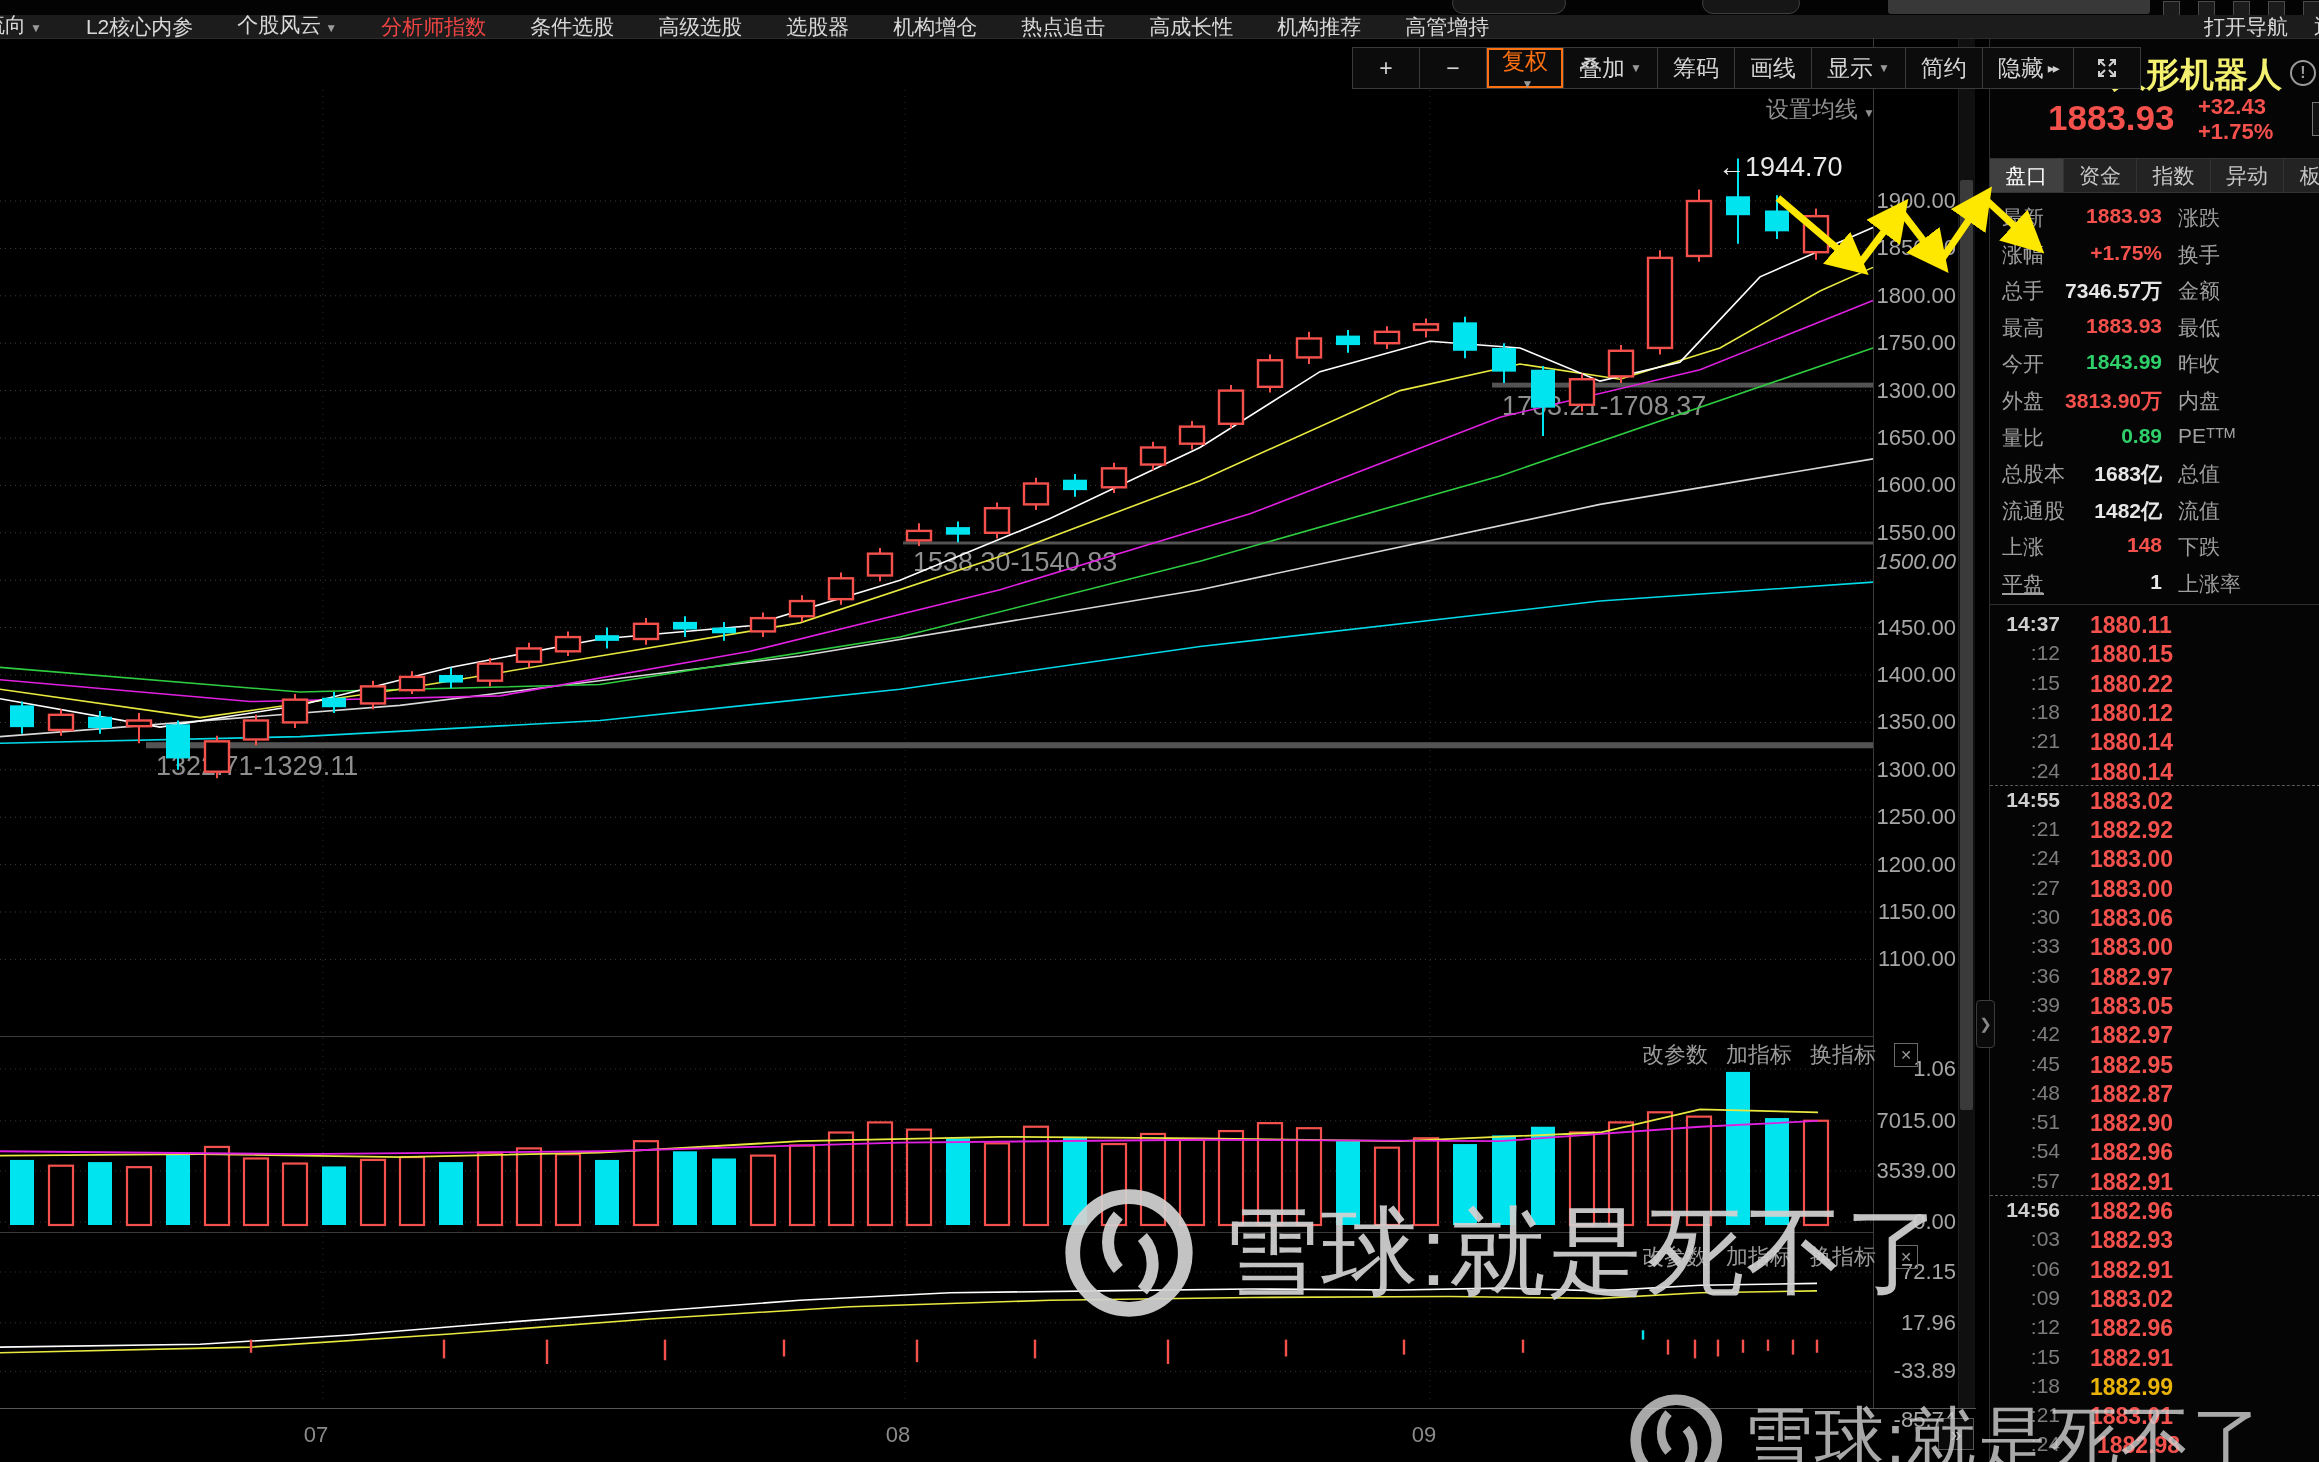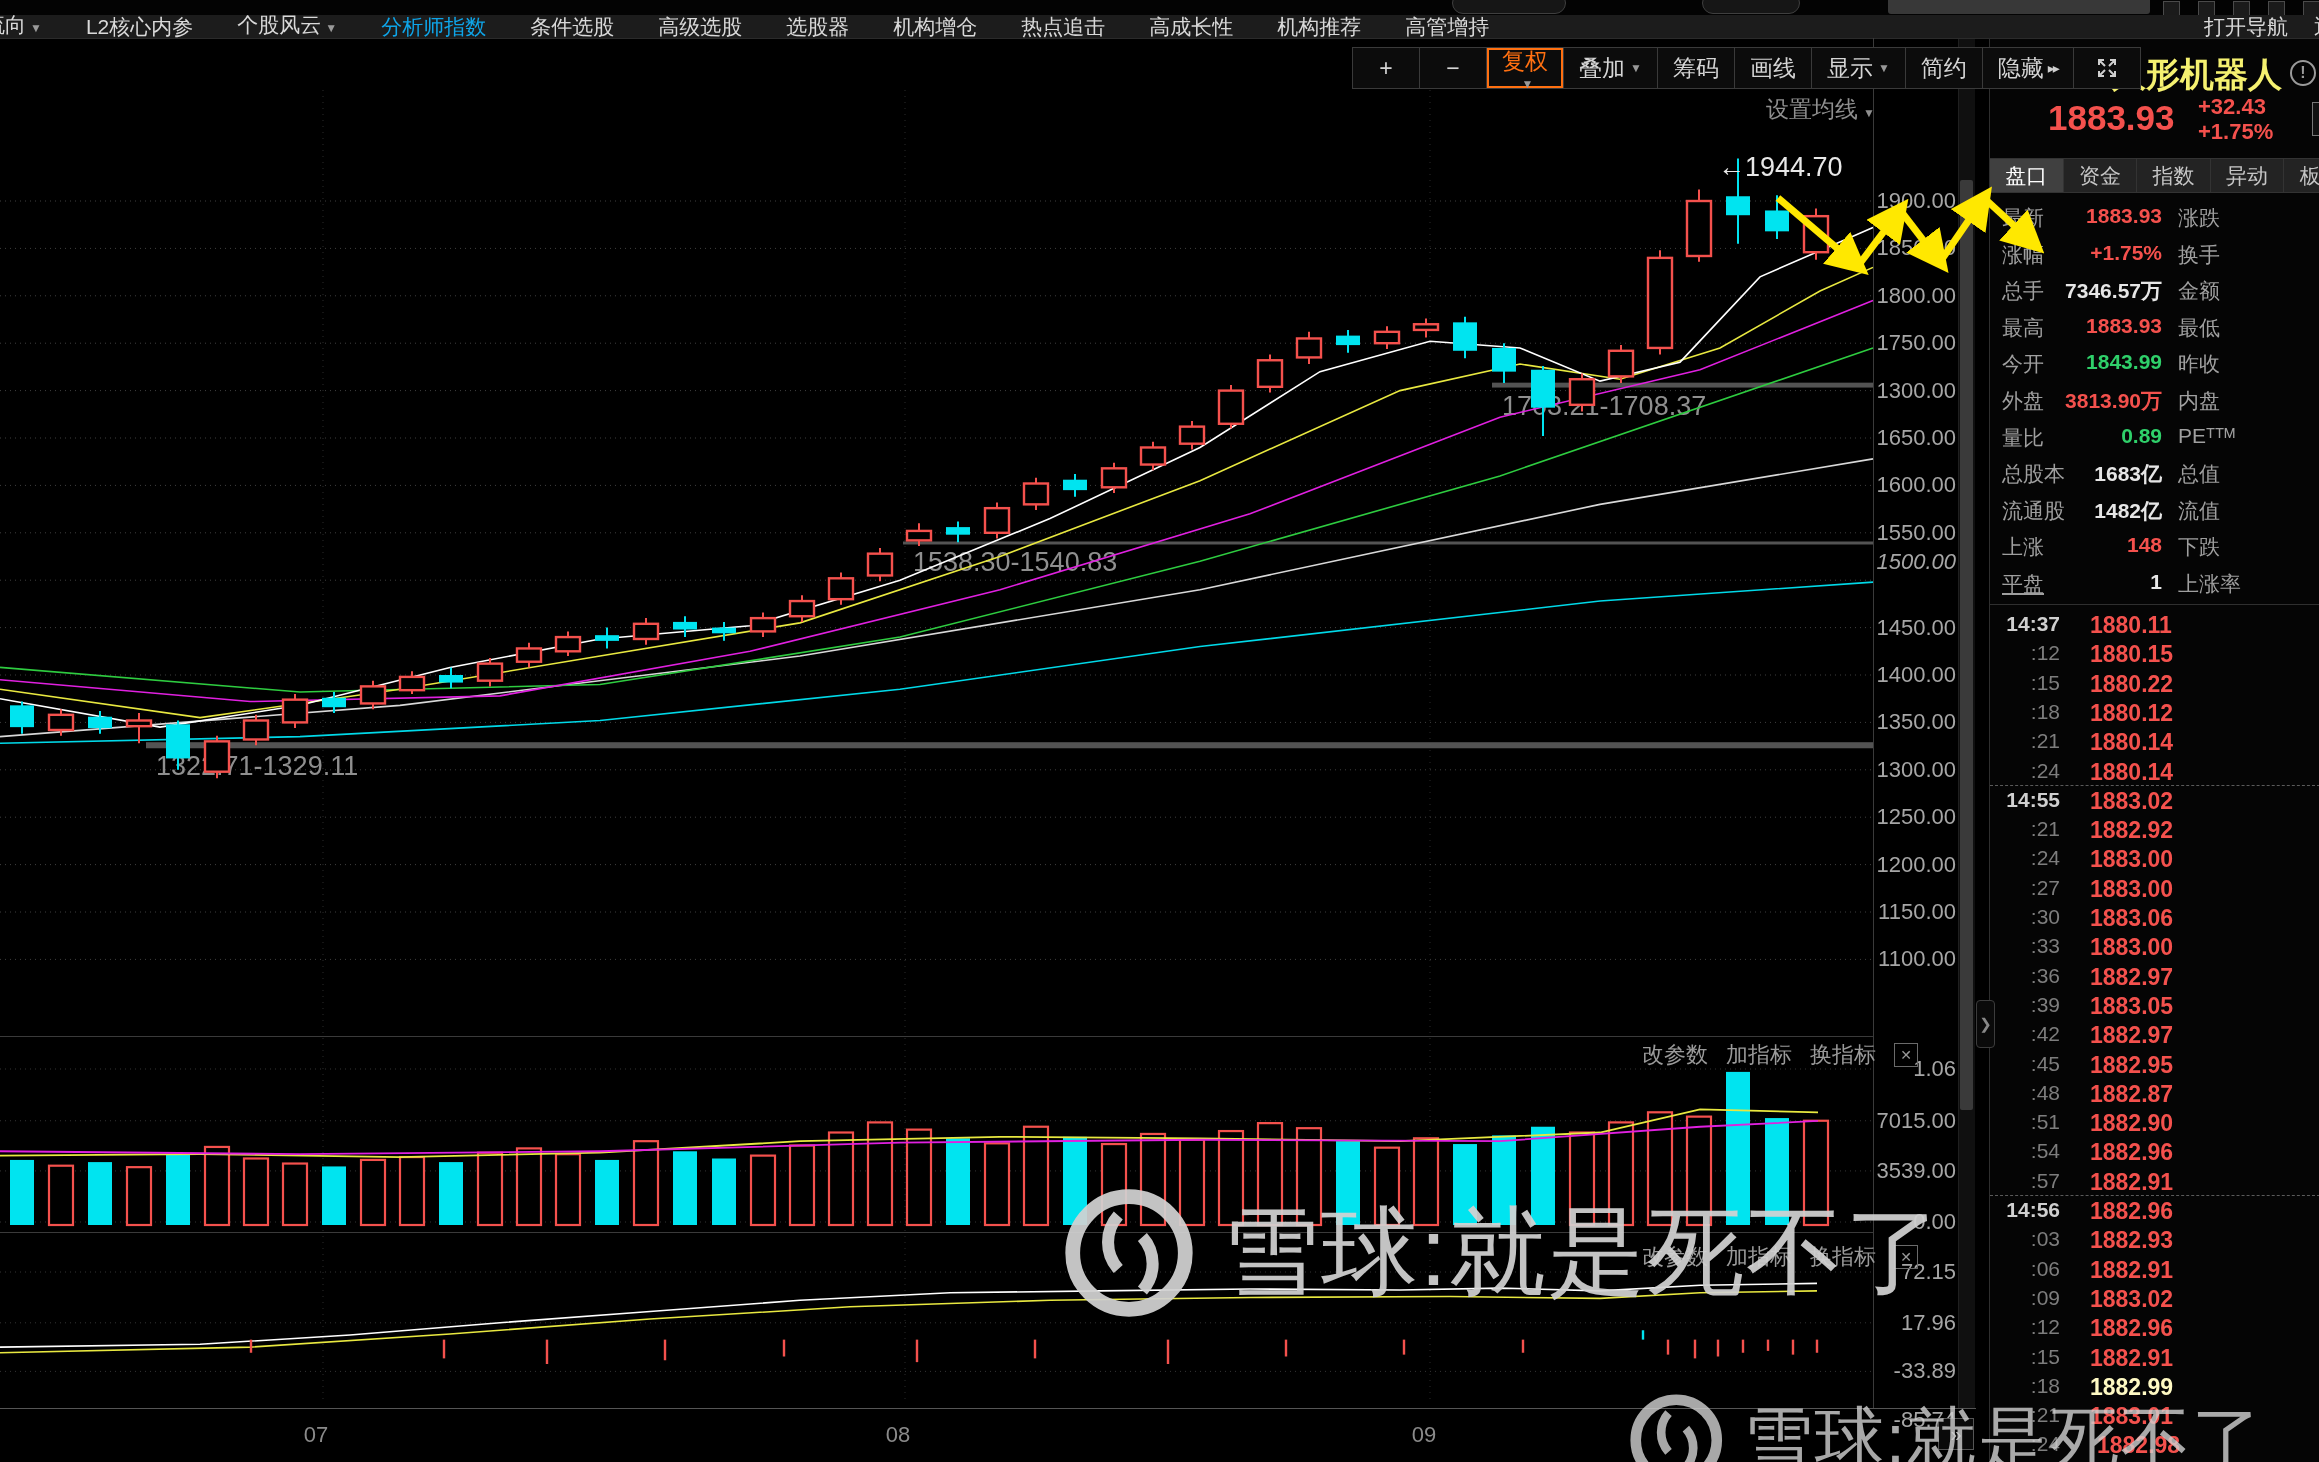--- a/index.html
+++ b/index.html
@@ -8,21 +8,21 @@
   .abs{position:absolute;}
   
   #topstrip{left:0;top:0;width:2319px;height:15px;background:#030303;}
   .pill{position:absolute;border:1px solid #3f3f3f;border-radius:11px;height:20px;background:#161616;}
   .sqicon{position:absolute;border:1px solid #4a4a4a;width:15px;height:13px;top:1px;background:#1b1b1b;}
   
   #menubar{left:0;top:15px;width:2319px;height:23px;background:#1c1c1c;border-bottom:1px solid #000;}
   #menu-items{position:absolute;left:-16px;top:0;height:23px;display:flex;gap:44px;align-items:center;white-space:nowrap;}
   .mitem{font-size:21px;color:#d9d9d9;line-height:23px;}
   .mitem .caret{font-size:12px;color:#9a9a9a;margin-left:4px;}
-  .mitem.hl{color:#0ea5e9;}
+  .mitem.hl{color:#ef4444;}
   #menu-right{position:absolute;left:2204px;top:0;height:23px;display:flex;gap:26px;align-items:center;white-space:nowrap;}
   #menu-right span{font-size:21px;color:#d9d9d9;}
   
   #toolbar{left:1352px;top:47px;height:40px;display:flex;background:#0c0c0c;border:1px solid #3a3a3a;}
   .tbtn{min-width:36px;padding:0 15px;display:flex;align-items:center;justify-content:center;
         border-right:1px solid #3a3a3a;color:#d5d5d5;font-size:23px;white-space:nowrap;}
   .tbtn:last-child{border-right:none;}
   .tbtn.accent{color:#ff7011;box-shadow:inset 0 0 0 2px #ff7011;flex-direction:column;}
   .tbtn .caret{font-size:12px;color:#999;margin-left:5px;}
   .tbtn .suffix{font-size:14px;color:#cfcfcf;margin-left:4px;letter-spacing:-2px;}
@@ -600,21 +600,21 @@
         <div class="trow" style="top: 1277.2px;">
           <div class="tickt">:12</div>
           <div class="tickp" style="color: rgb(244, 81, 77);">1882.96</div>
         </div>
         <div class="trow" style="top: 1306.5px;">
           <div class="tickt">:15</div>
           <div class="tickp" style="color: rgb(244, 81, 77);">1882.91</div>
         </div>
         <div class="trow" style="top: 1335.8px;">
           <div class="tickt">:18</div>
-          <div class="tickp" style="color: #fef9c3;">1882.99</div>
+          <div class="tickp" style="color: #eab308;">1882.99</div>
         </div>
         <div class="trow" style="top: 1365.1px;">
           <div class="tickt">:21</div>
           <div class="tickp" style="color: rgb(244, 81, 77);">1883.01</div>
         </div>
         <div class="trow" style="top: 1394.4px;">
           <div class="tickt">:24</div>
           <div class="tickp" style="color: rgb(244, 81, 77); padding-left: 7px;">1882.98</div>
         </div>
         <div class="dash" style="top: 746.8px;"></div>

